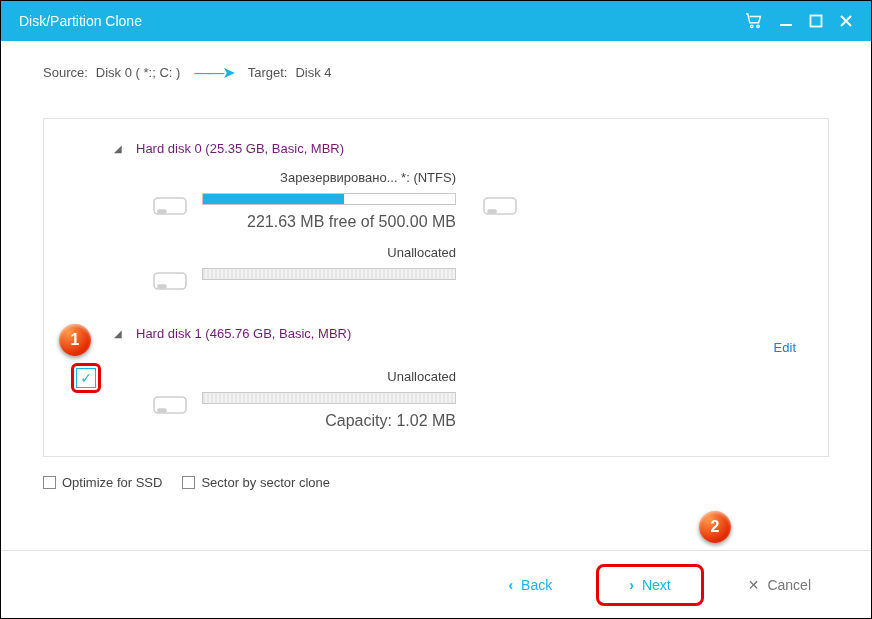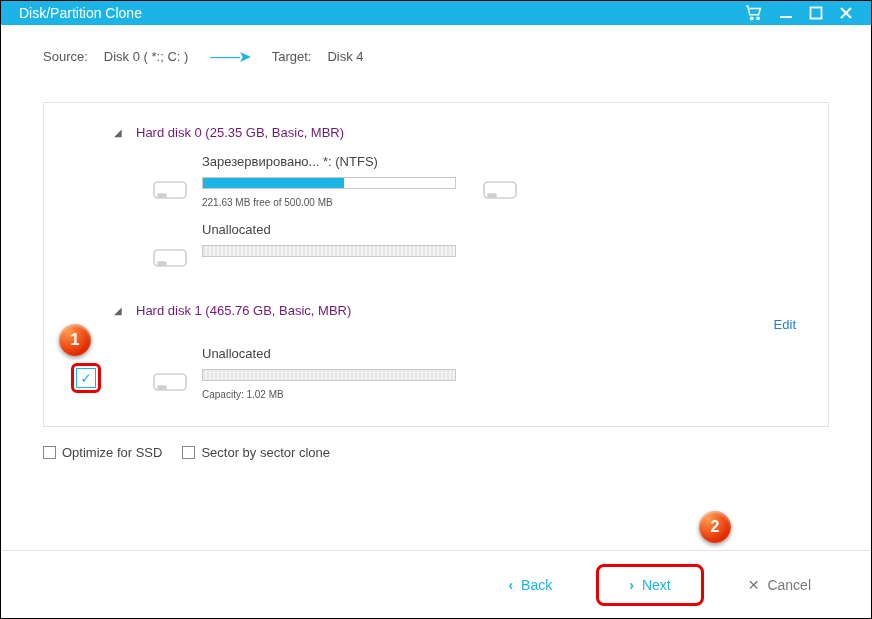--- a/index.html
+++ b/index.html
@@ -1,41 +1,41 @@
 <!DOCTYPE html>
 <html><head>
 <meta charset="utf-8">
 <style>
 * { box-sizing: border-box; margin: 0; padding: 0; }
 body { font-family: "Segoe UI", Tahoma, sans-serif; font-size: 13px; color: #444; background: #fff; width: 872px; height: 619px; overflow: hidden; position: relative; border: 1px solid #000; }
-.titlebar { background: #1cb4e6; height: 24px; display: flex; align-items: center; padding: 0 18px; }
+.titlebar { background: #1cb4e6; height: 40px; display: flex; align-items: center; padding: 0 18px; }
 .titlebar .title { color: #fff; font-size: 14px; flex: 1; }
 .titlebar .winbtns { display: flex; gap: 16px; align-items: center; }
 .titlebar .winbtn { color: #fff; cursor: pointer; }
 .titlebar svg { display: block; }
-.source-row { padding: 22px 42px 10px 42px; display: flex; align-items: center; gap: 16px; color: #555; font-size: 13px; }
+.source-row { padding: 22px 42px 10px 42px; display: flex; align-items: center; gap: 8px; color: #555; font-size: 13px; }
 .arrow-long { color: #1cb4e6; margin: 0 6px; font-size: 16px; letter-spacing: -2px; }
 .panel { margin: 26px 42px 0 42px; border: 1px solid #e3e3e3; padding: 18px 0 22px 0; position: relative; }
 .disk-header { display: flex; align-items: center; padding: 4px 20px 4px 20px; position: relative; }
 .disk-header .caret { width: 14px; display: inline-block; color: #666; font-size: 10px; margin-left: 50px; margin-right: 8px; }
 .disk-header .label { color: #701a75; }
 .disk-header .edit { margin-left: auto; color: #1b7fd6; cursor: pointer; margin-right: 12px; margin-top: 29px; }
 .checkbox-hl { position: absolute; border: 3px solid #e60000; border-radius: 6px; padding: 2px; left: 70px; top: 362px; width: 30px; height: 30px; z-index: 5; }
 .checkbox-inner { width: 100%; height: 100%; border: 1px solid #1cb4e6; display: flex; align-items: center; justify-content: center; background: #fff; }
 .checkbox-inner .tick { color: #1cb4e6; font-size: 14px; }
 .part-row { display: flex; padding: 10px 20px 4px 108px; gap: 20px; }
-.part { flex: 1; display: flex; gap: 14px; max-width: 310px; }
+.part { flex: 1; display: flex; gap: 14px; max-width: 310px; text-align: right; }
 .disk-icon { width: 36px; height: 30px; margin-top: 22px; }
 .disk-icon svg { display: block; }
 .part-info { flex: 1; padding-right: 6px; }
 .part-name { color: #444; margin-bottom: 8px; font-size: 13px; }
 .bar { height: 12px; border: 1px solid #c9c9c9; background: #fff; position: relative; margin-bottom: 8px; width: 100%; }
 .bar .fill { position: absolute; left: 0; top: 0; bottom: 0; background: #1cb4e6; }
 .bar.unalloc { background: repeating-linear-gradient(90deg, #e6e6e6 0, #e6e6e6 2px, #f3f3f3 2px, #f3f3f3 4px); }
-.part-sub { color: #555; font-size: 10px; }
+.part-sub { color: #555; font-size: 16px; }
 .opts { margin: 18px 42px 0 42px; display: flex; gap: 20px; align-items: center; }
 .opt { display: flex; align-items: center; gap: 6px; color: #444; cursor: pointer; justify-content: center; }
 .opt .box { width: 13px; height: 13px; border: 1px solid #888; display: inline-block; }
 .footer { position: absolute; left: 0; right: 0; bottom: 0; height: 68px; border-top: 1px solid #e3e3e3; display: flex; align-items: center; justify-content: flex-end; padding: 0 40px; gap: 24px; }
 .fbtn { display: flex; align-items: center; gap: 8px; cursor: pointer; padding: 8px 20px; font-size: 14px; }
 .fbtn.back { color: #1cb4e6; }
 .fbtn.next { color: #1cb4e6; }
 .fbtn.cancel { color: #777; }
 .fbtn .chev { font-size: 14px; font-weight: bold; }
 .next-hl { border: 3px solid #e60000; border-radius: 8px; padding: 2px 10px; }

